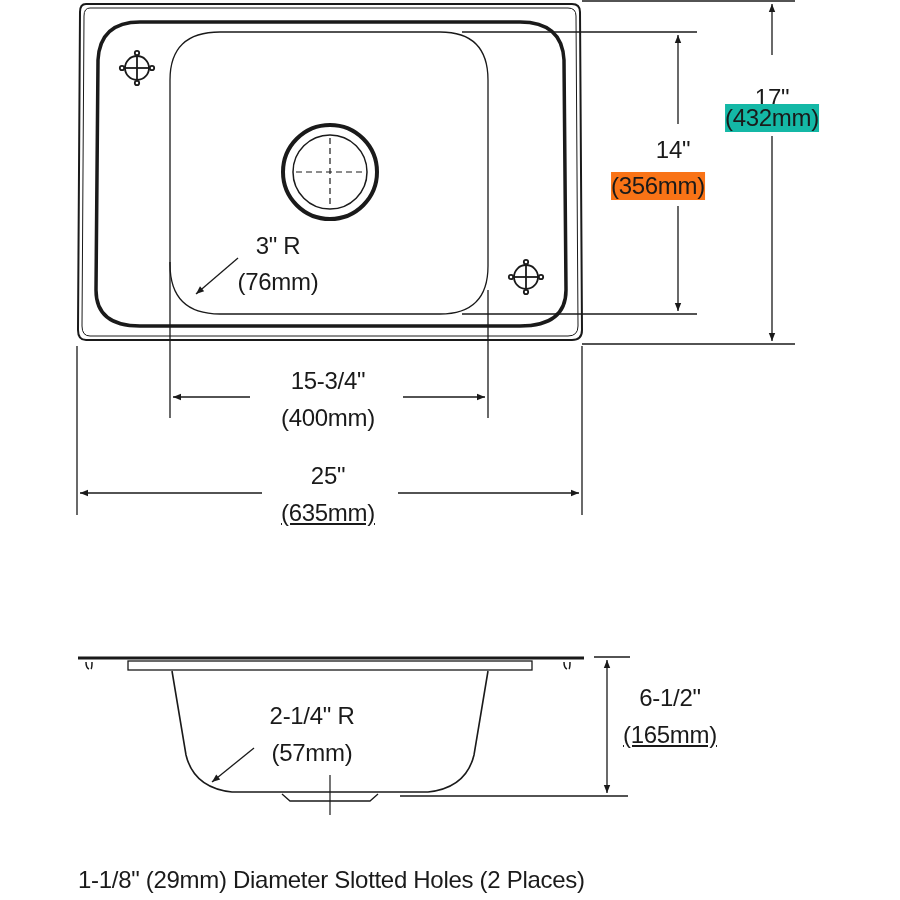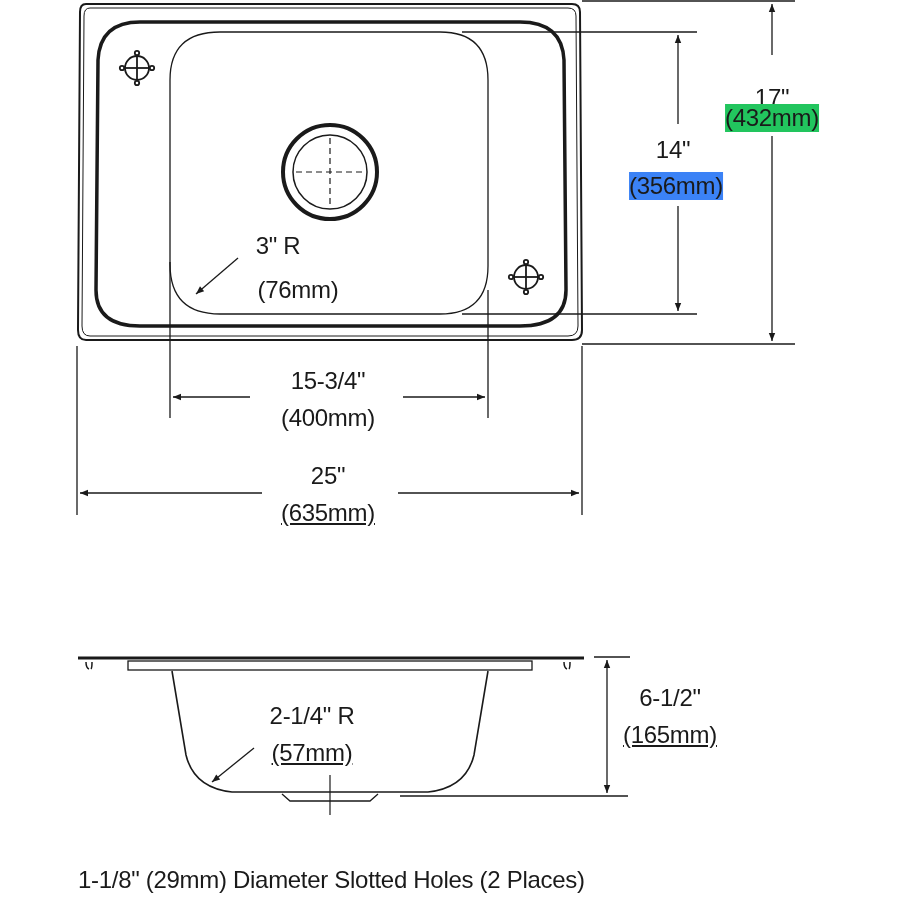--- a/index.html
+++ b/index.html
@@ -89,33 +89,33 @@
     <path d="M564,662 q0,6 3,7 M570,662 q0,6 -1,7" stroke-width="1.5"></path>
 
     <line x1="594" y1="657" x2="630" y2="657" stroke-width="1.3"></line>
     <line x1="607" y1="660" x2="607" y2="793" stroke-width="1.3" marker-start="url(#arr)" marker-end="url(#arr)"></line>
 
     <line x1="254" y1="748" x2="212" y2="782" stroke-width="1.3" marker-end="url(#arr)"></line>
   </g>
 </svg>
 
 <div class="lbl" style="left:772px;top:84px;background:#fff;">17"</div>
-<div class="lbl" style="left:772px;top:104px;background:#22c55e;">(432mm)</div>
+<div class="lbl" style="left:772px;top:104px;background:#14b8a6;">(432mm)</div>
 
 <div class="lbl" style="left:673px;top:136px;background:#fff;">14"</div>
-<div class="lbl" style="left:676px;top:172px;background:#3b82f6;">(356mm)</div>
+<div class="lbl" style="left:658px;top:172px;background:#f97316;">(356mm)</div>
 
 <div class="lbl" style="left:278px;top:232px;">3" R</div>
-<div class="lbl" style="left:278px;top:276px;margin-left:20px;">(76mm)</div>
+<div class="lbl" style="left:278px;top:268px;">(76mm)</div>
 
 <div class="lbl" style="left:328px;top:367px;">15-3/4"</div>
 <div class="lbl" style="left:328px;top:404px;">(400mm)</div>
 
 <div class="lbl" style="left:328px;top:462px;">25"</div>
 <div class="lbl" style="left:328px;top:499px;text-decoration:underline;">(635mm)</div>
 
 <div class="lbl" style="left:312px;top:702px;">2-1/4" R</div>
-<div class="lbl" style="left:312px;top:739px;text-decoration:underline;">(57mm)</div>
+<div class="lbl" style="left:312px;top:739px;">(57mm)</div>
 
 <div class="lbl" style="left:670px;top:684px;">6-1/2"</div>
 <div class="lbl" style="left:670px;top:721px;text-decoration:underline;">(165mm)</div>
 
 <div class="note">1-1/8" (29mm) Diameter Slotted Holes (2 Places)</div>
 
 </body></html>

